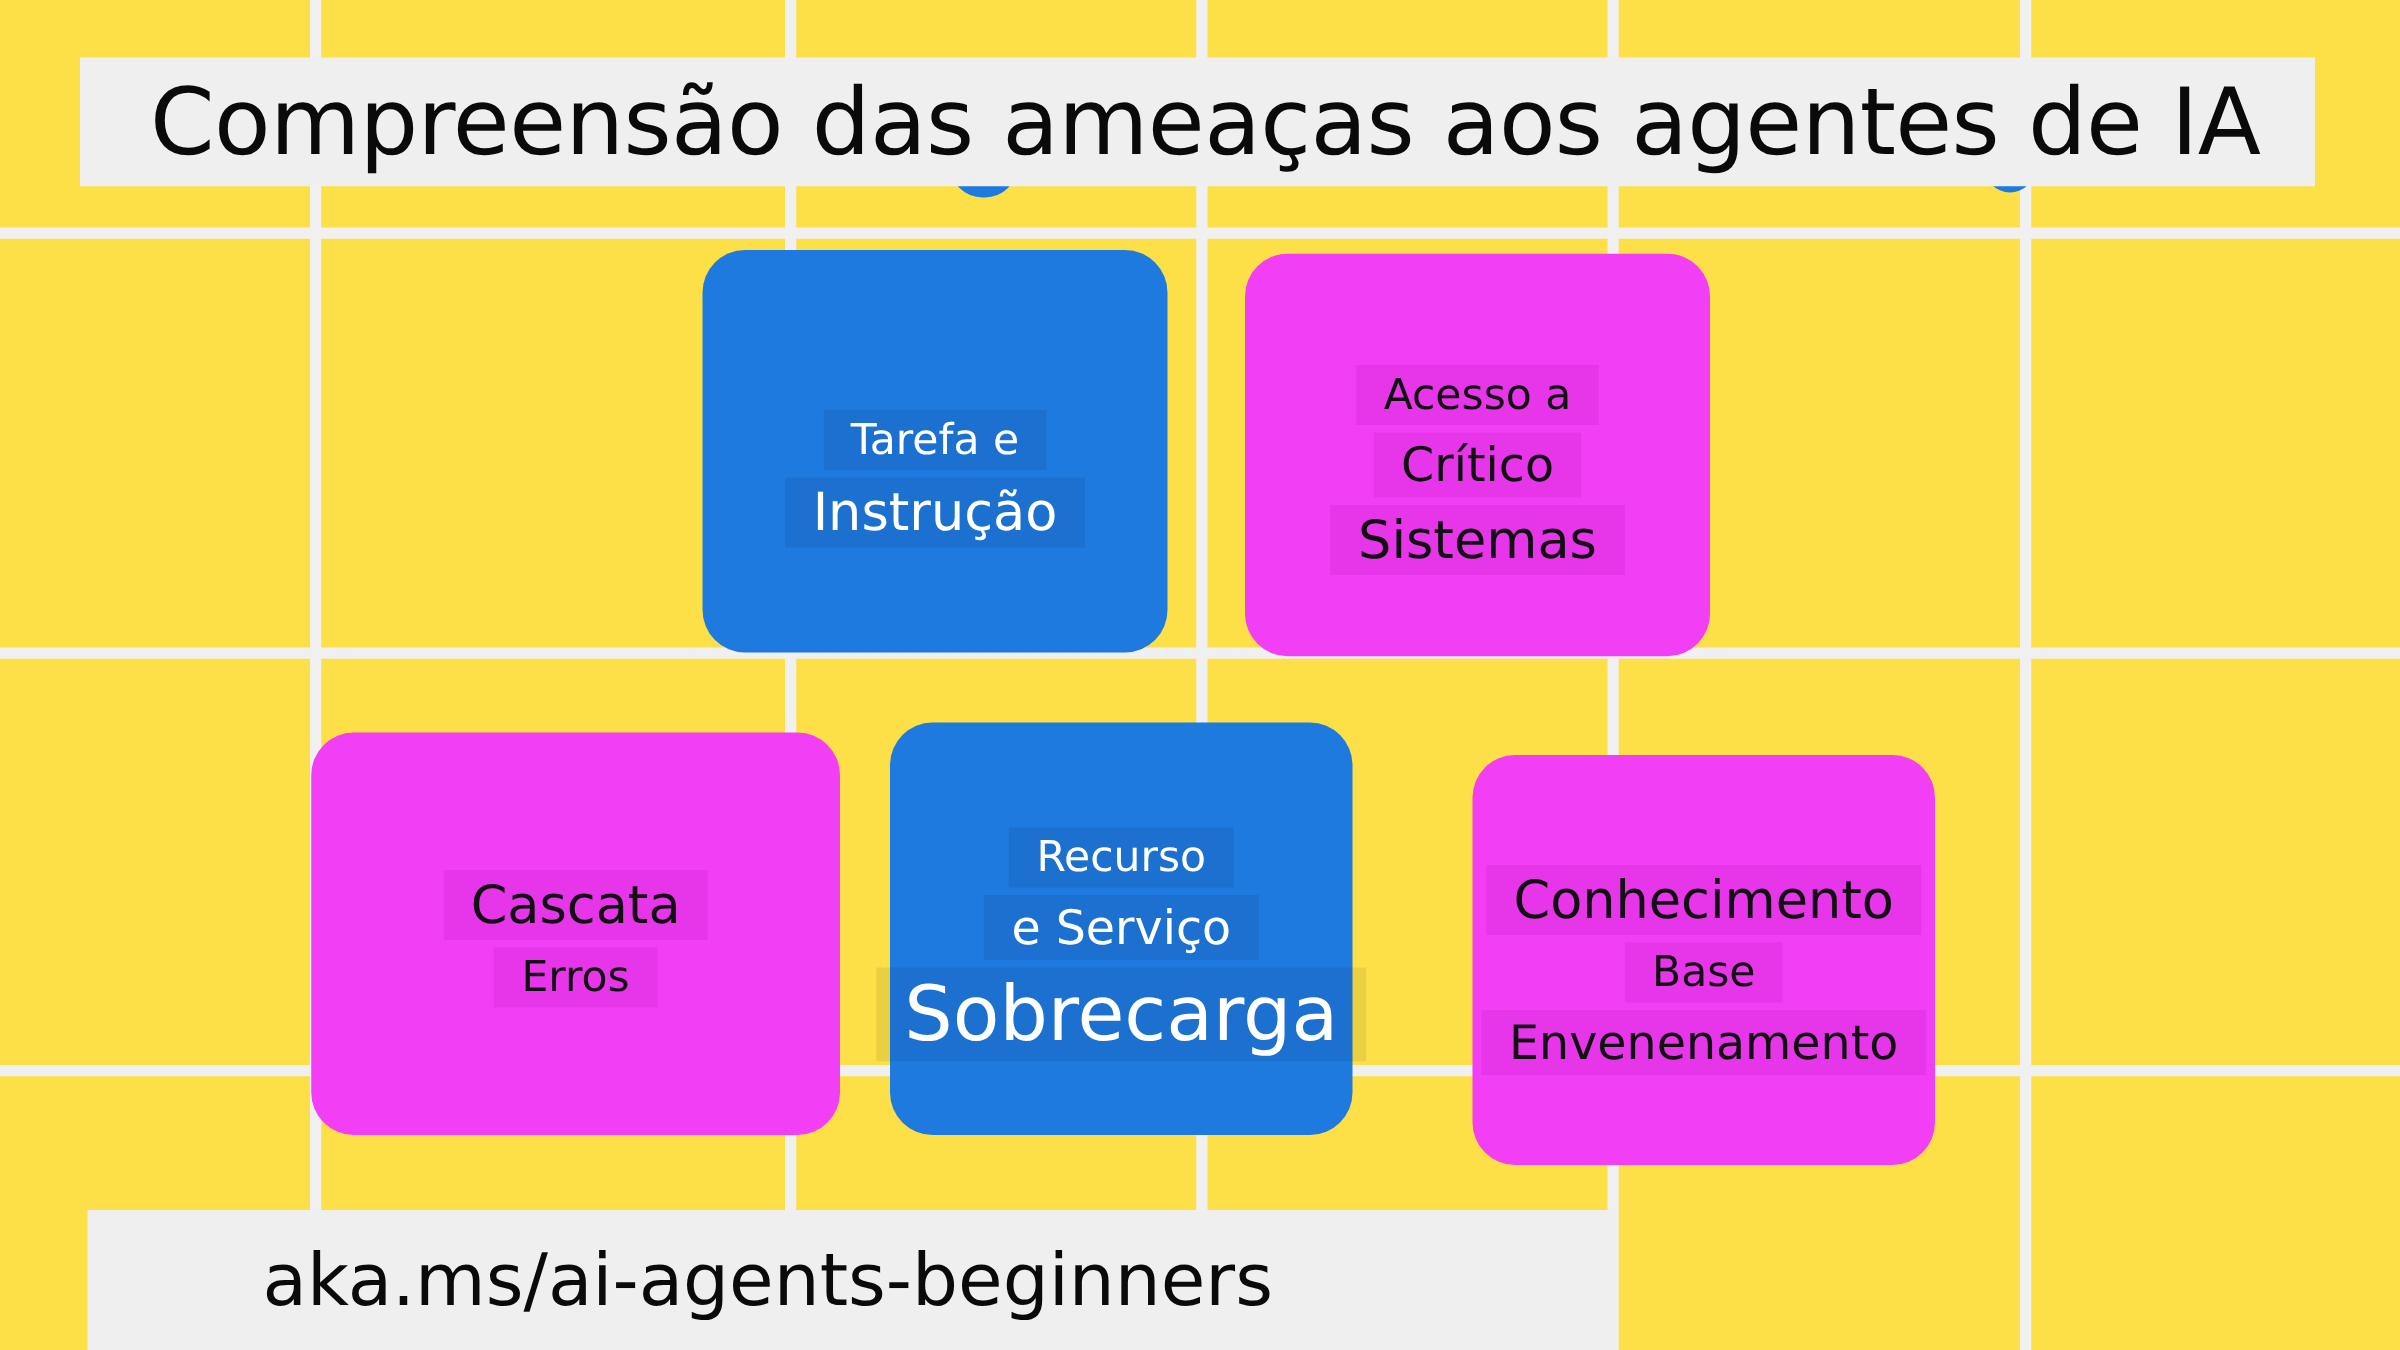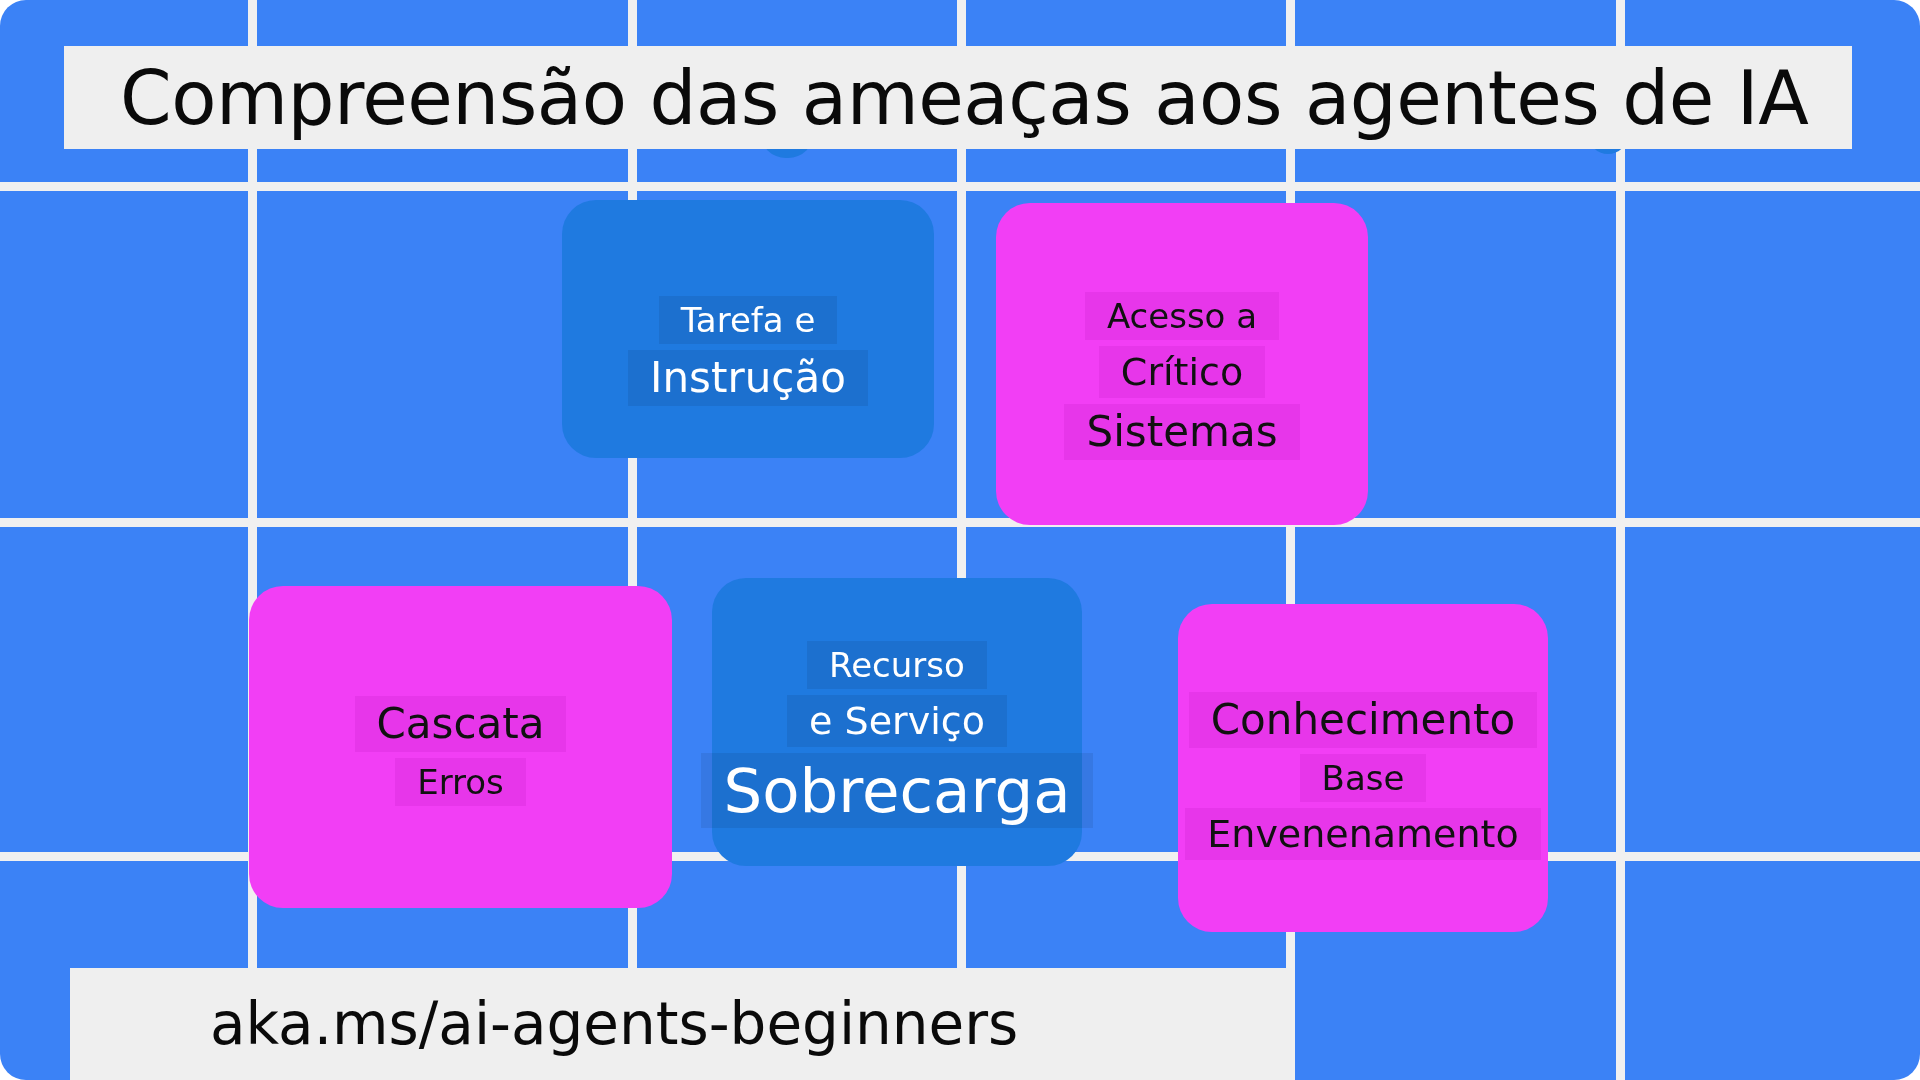--- a/index.html
+++ b/index.html
@@ -8,22 +8,21 @@
     background: #ffffff;
   }
   body {
     font-family: "DejaVu Sans", sans-serif;
   }
   #stage {
     position: relative;
     width: 1920px;
     height: 1080px;
     overflow: hidden;
-    background: #3b82f6;
-    border-radius: 26px;
+    background: #fde047;
   }
 
   
   .grid-layer {
     position: absolute;
     inset: 0;
     z-index: 0;
   }
   .gridline-v {
     position: absolute;
@@ -114,24 +113,24 @@
   .card.pink .card-line {
     color: #111111;
     background: rgba(150, 0, 150, 0.115);
   }
   .sz-2 { font-size: 34px; }
   .sz-3 { font-size: 38px; }
   .sz-4 { font-size: 42px; }
   .sz-5 { font-size: 61px; }
 
   
-  #card-task       { left: 562px; top: 200px;  width: 372px; height: 258px; }
+  #card-task       { left: 562px; top: 200px;  width: 372px; height: 322px; }
   #card-access     { left: 996px; top: 203px;  width: 372px; height: 322px; }
   #card-cascade    { left: 249px; top: 586px;  width: 423px; height: 322px; }
-  #card-resource   { left: 712px; top: 578px;  width: 370px; height: 288px; }
+  #card-resource   { left: 712px; top: 578px;  width: 370px; height: 330px; }
   #card-knowledge  { left: 1178px; top: 580px; width: 370px; height: 328px; margin-top: 24px; }
 
   
   #card-task   .stack { align-items: center; transform: translateY(22px); }
   #card-access .stack { align-items: center; transform: translateY(12px); }
   #card-cascade .stack { align-items: center; transform: translateY(4px); }
   #card-resource .stack { align-items: center; transform: translateY(12px); }
   #card-knowledge .stack { align-items: center; transform: translateY(8px); }
 
   .stack {

